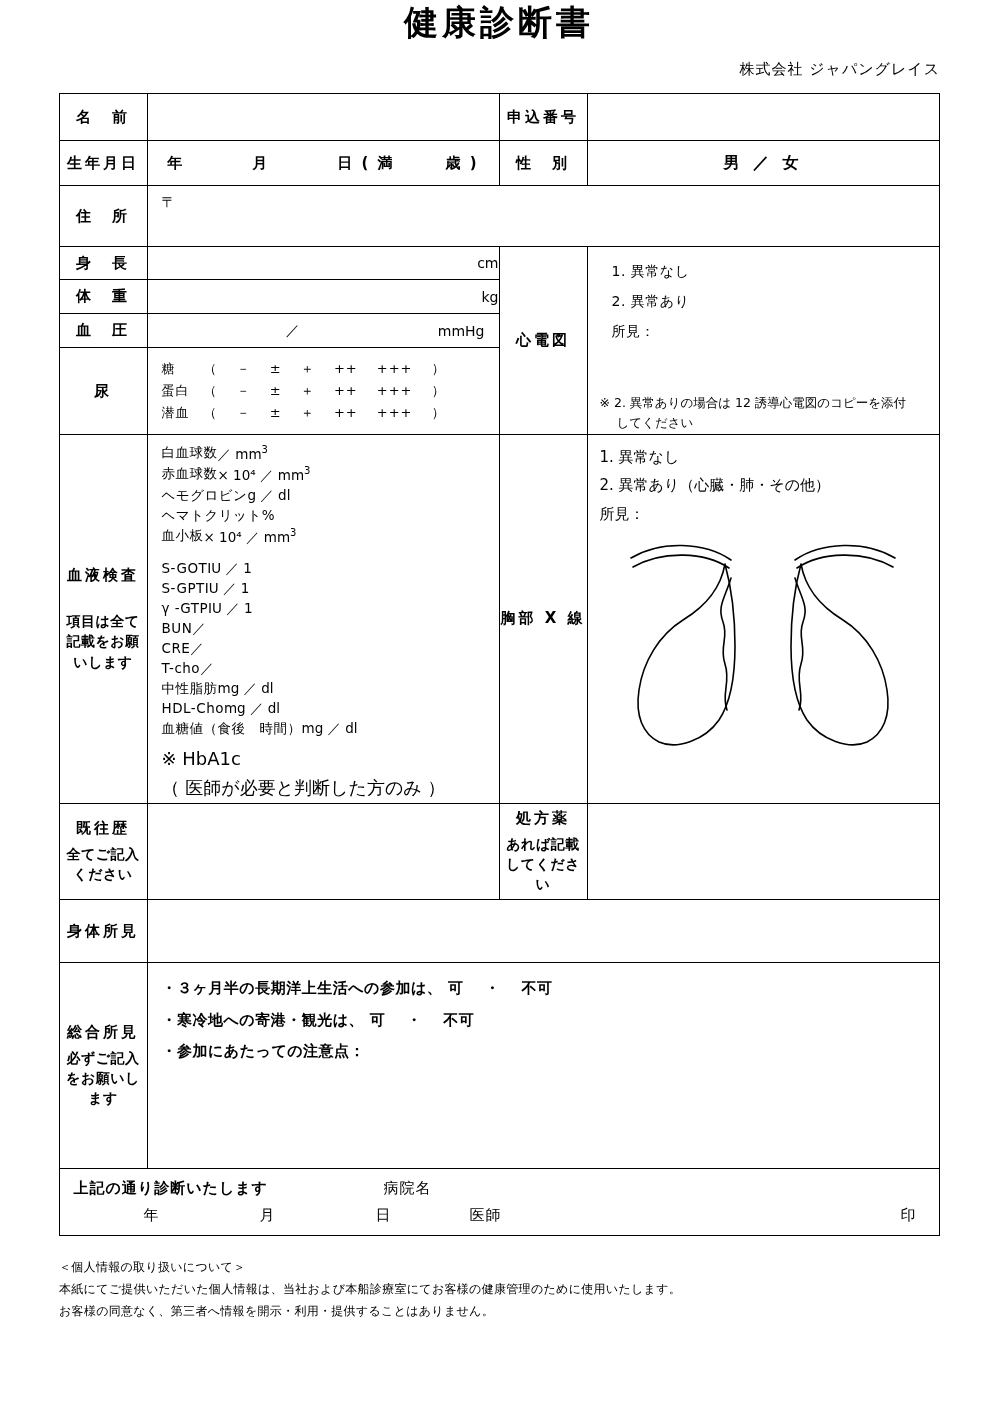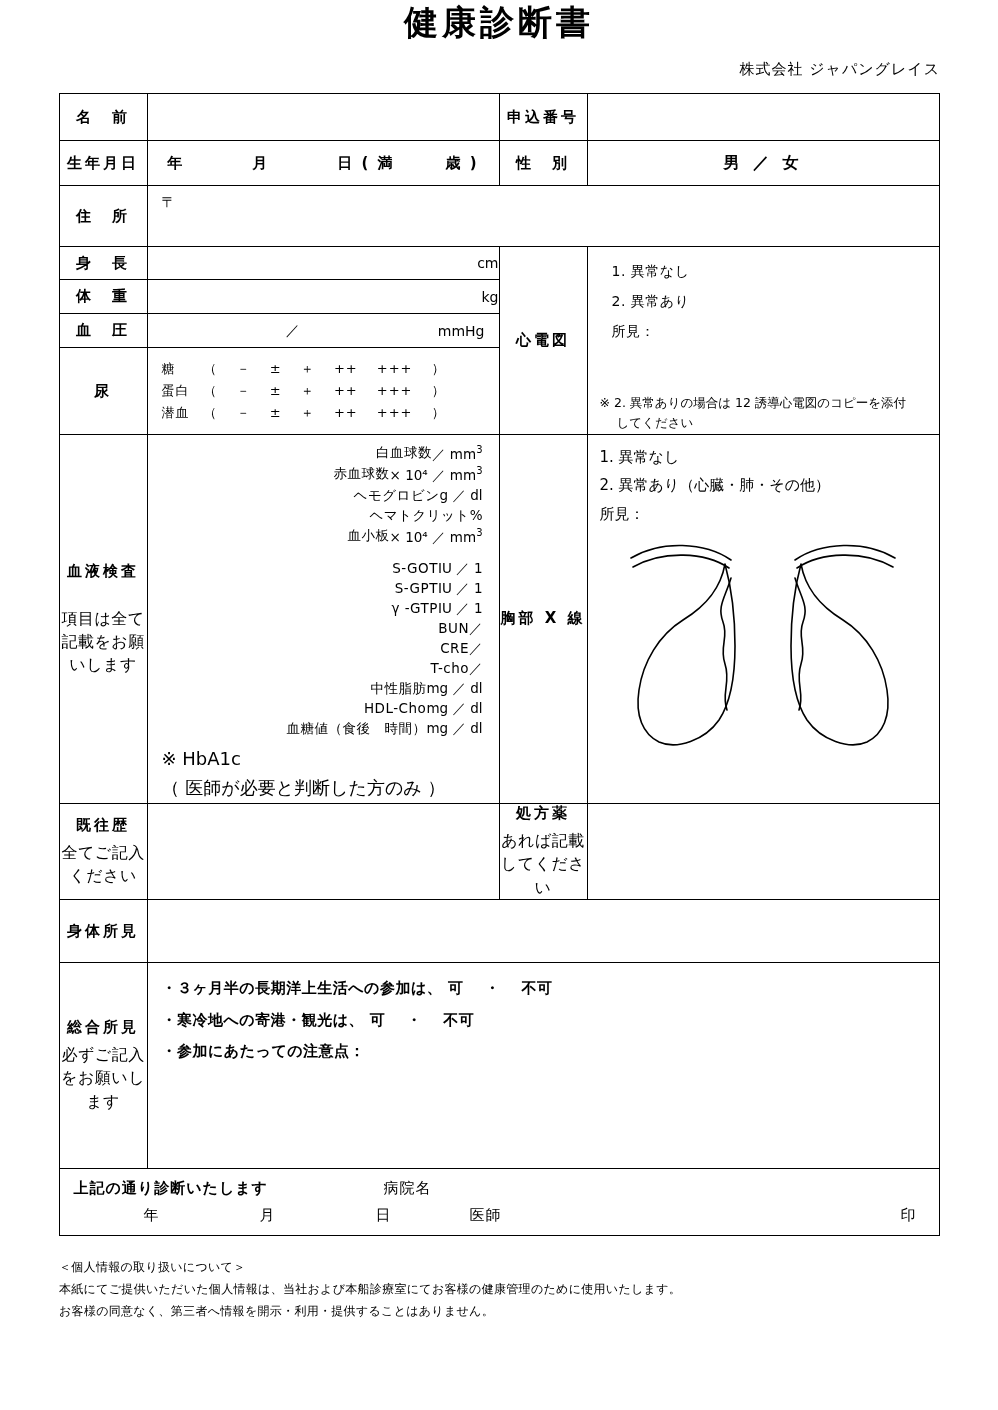--- a/index.html
+++ b/index.html
@@ -49,22 +49,22 @@
   }
   .lbl {
     text-align: center;
     font-size: 15px;
     font-weight: bold;
     letter-spacing: 3px;
     vertical-align: middle !important;
   }
   .lbl-sub {
     display: block;
-    font-size: 16px;
-    font-weight: normal;
+    font-size: 14px;
+    font-weight: bold;
     letter-spacing: 0.5px;
     line-height: 1.45;
     margin-top: 6px;
     text-align: center;
   }
   .unit-right {
     text-align: right;
     padding-right: 14px;
     font-size: 14px;
   }
@@ -73,21 +73,21 @@
     vertical-align: super;
   }
   .urine-line {
     font-size: 13px;
     letter-spacing: 1px;
     padding: 2px 0 2px 14px;
     white-space: nowrap;
   }
   .blood-row {
     display: flex;
-    justify-content: flex-end;
+    justify-content: flex-start;
     font-size: 13.5px;
     padding: 1px 16px 1px 14px;
   }
   .blood-row .name { letter-spacing: 0.5px; }
   .blood-row .unit { text-align: right; }
   .note-small {
     font-size: 18px;
     padding: 6px 14px 0 14px;
     line-height: 1.6;
   }

